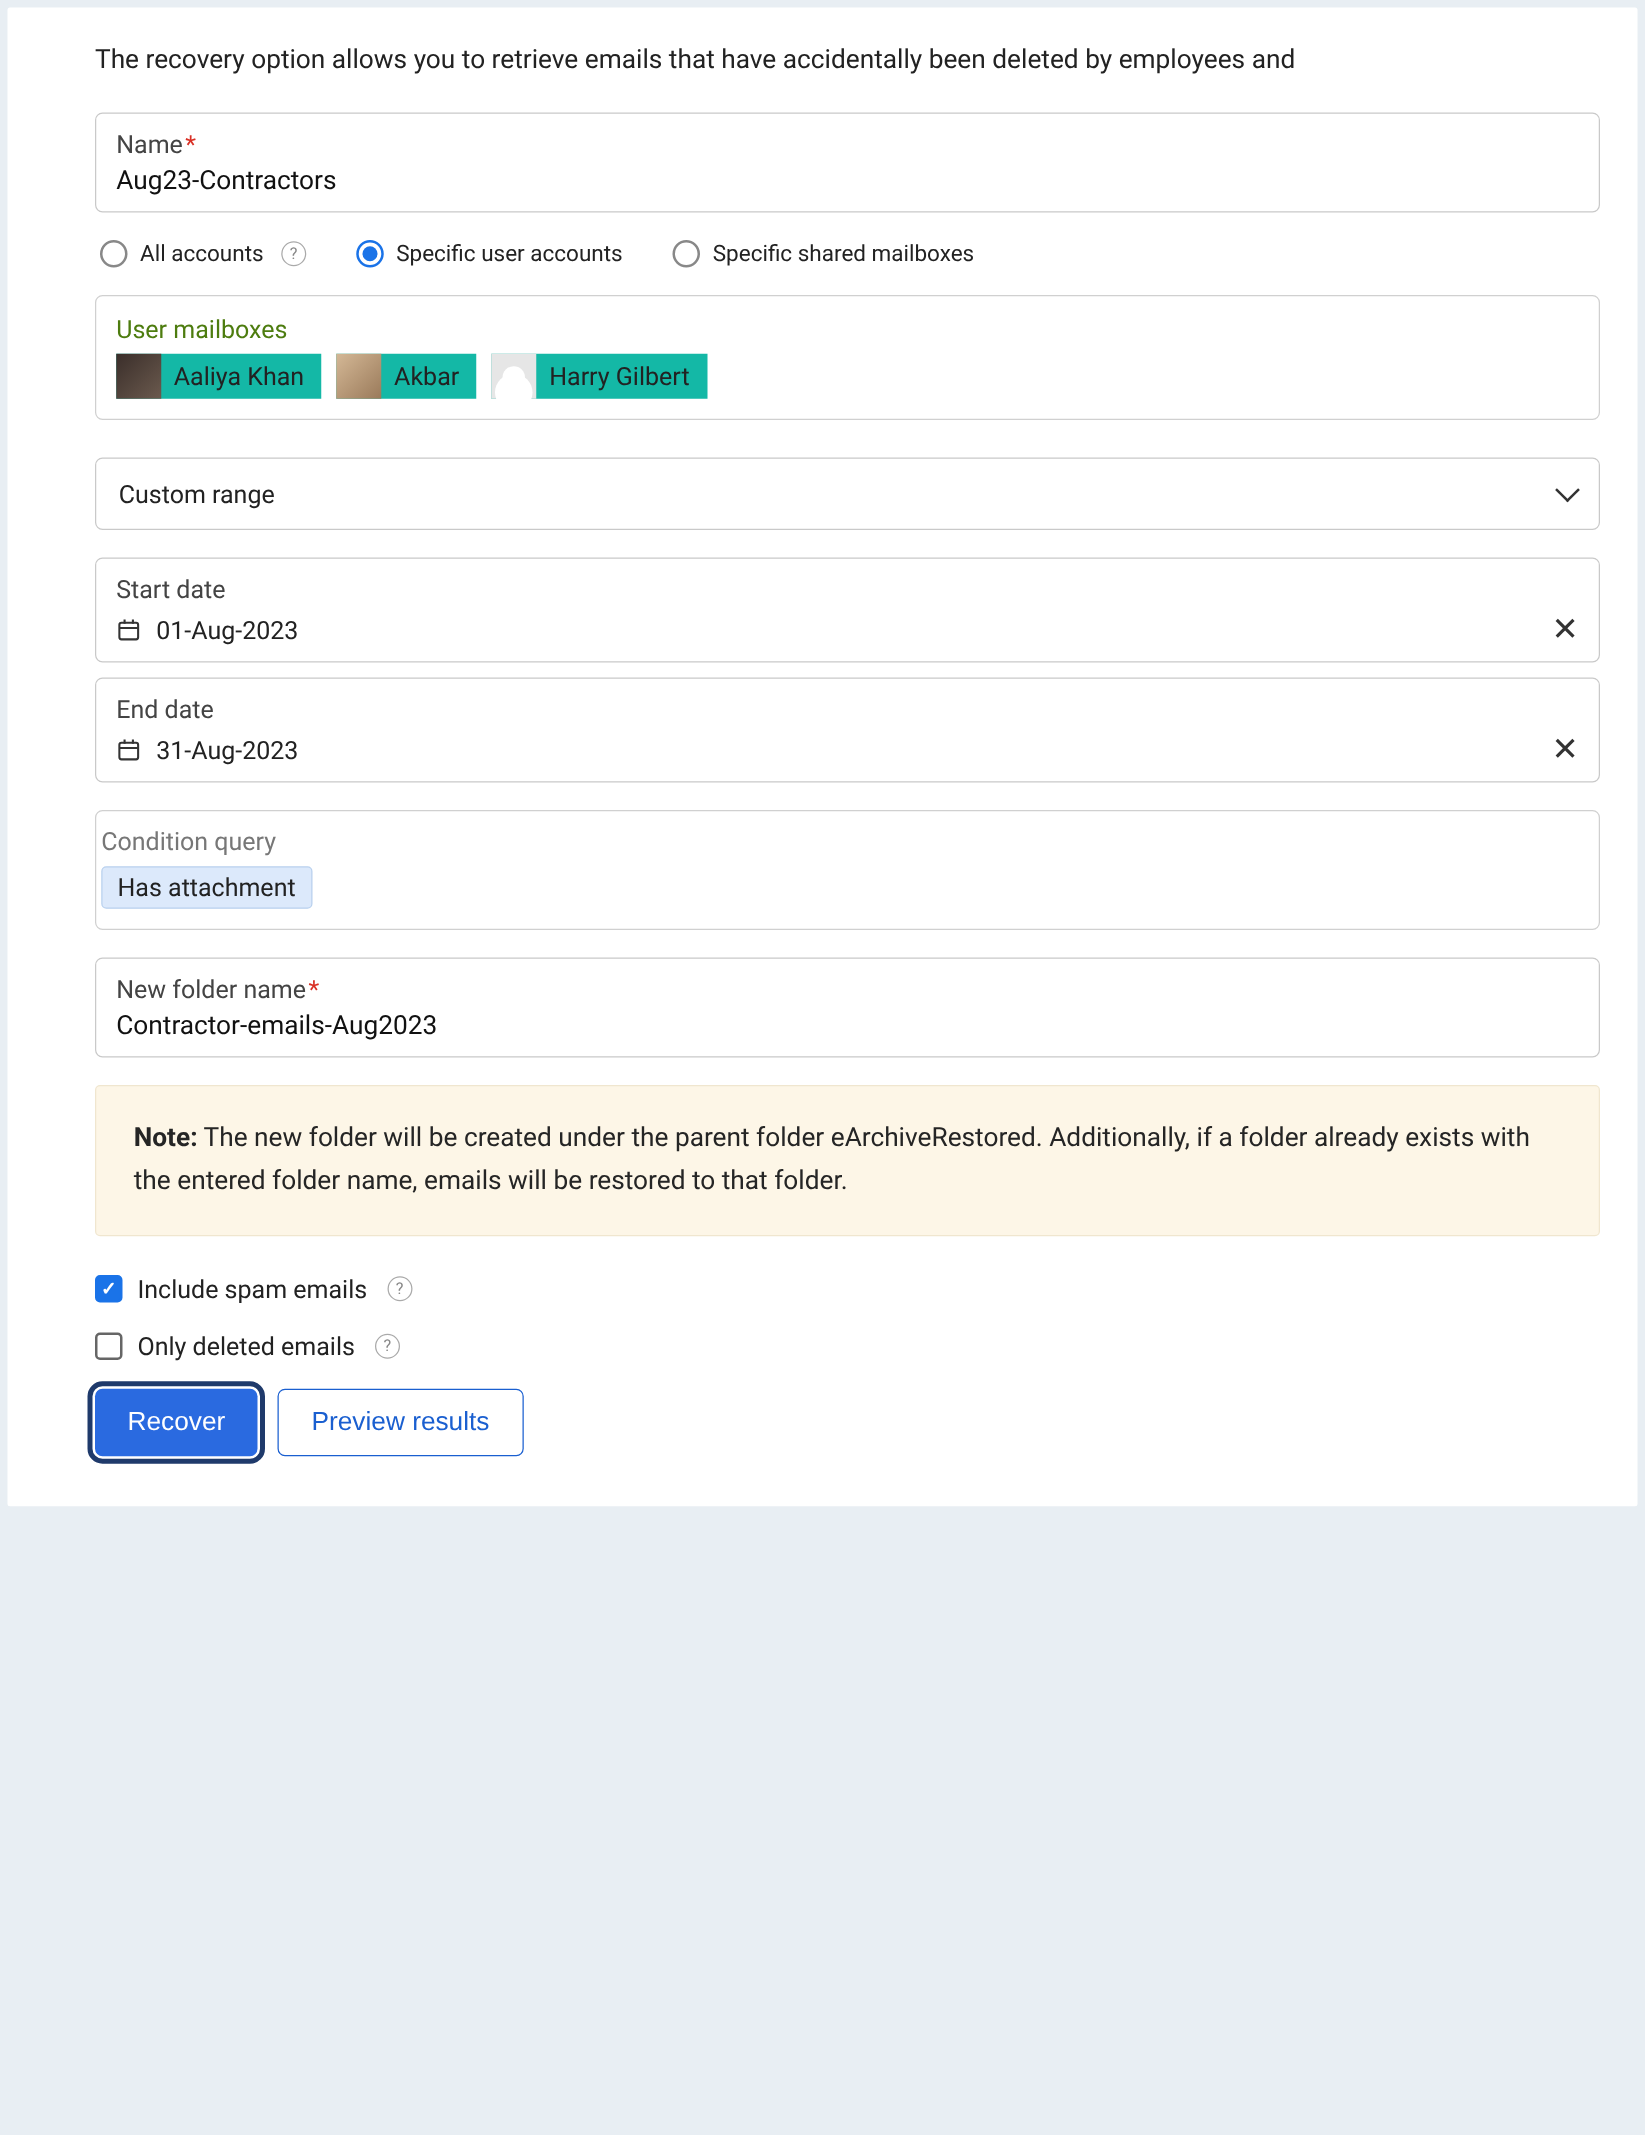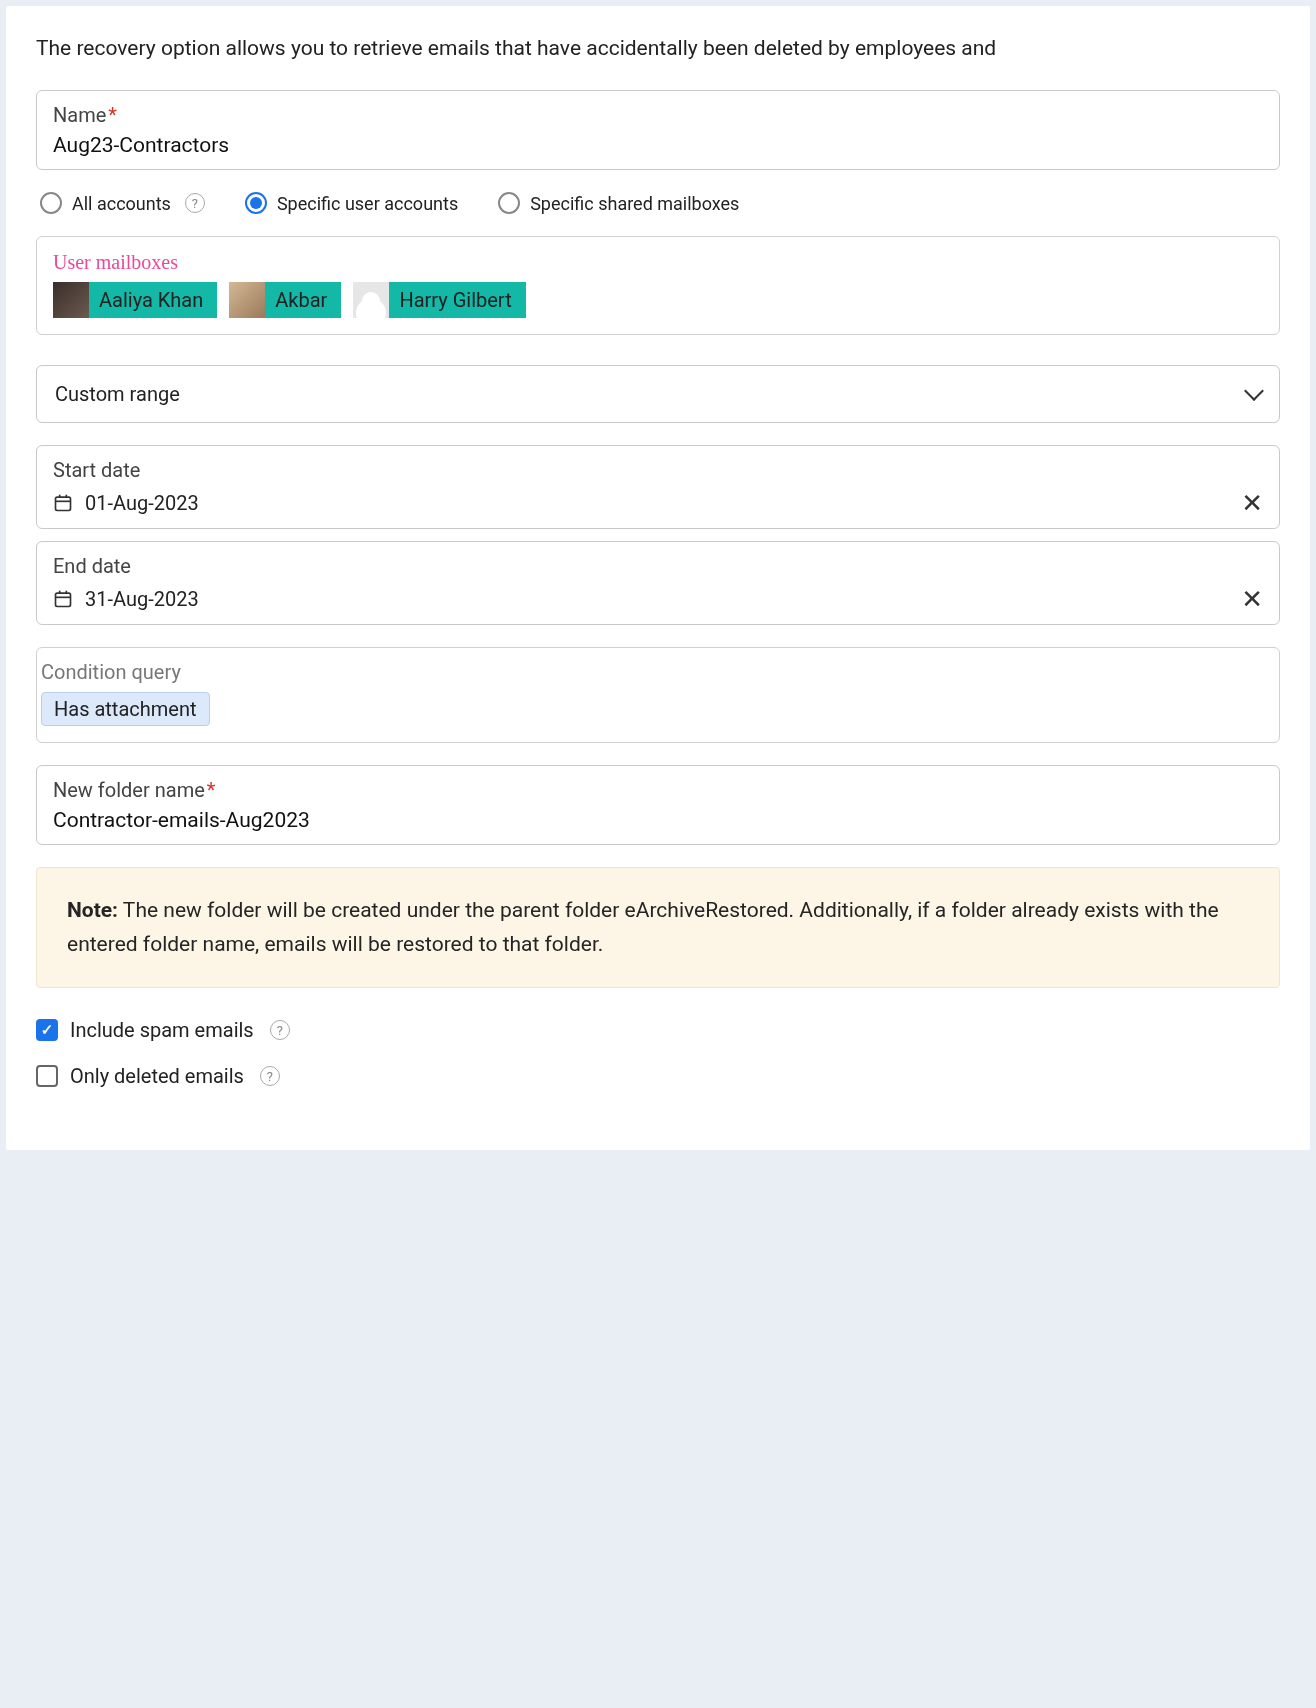--- a/index.html
+++ b/index.html
@@ -29,20 +29,21 @@
       color: #555;
       cursor: pointer;
     }
     .tab.active {
       color: #111;
       font-weight: 400;
       border-bottom: 4px solid #237bff;
     }
     .content {
       padding: 30px 30px 40px 30px;
+      margin-left: 40px;
     }
     .description {
       font-size: 21px;
       color: #222;
       margin-bottom: 30px;
       white-space: nowrap;
       overflow: hidden;
     }
     .field-box {
       border: 1px solid #c9c9c9;
@@ -112,23 +113,22 @@
       margin-left: 4px;
     }
     .mailboxes-box {
       border: 1px solid #d0d0d0;
       border-radius: 6px;
       padding: 14px 16px 16px 16px;
       margin-bottom: 30px;
     }
     .mailboxes-label {
       font-size: 20px;
-      color: #ec4899;
+      color: #4d7c0f;
       margin-bottom: 8px;
-      font-family: Liberation Serif, serif;
     }
     .chips {
       display: flex;
       gap: 12px;
       flex-wrap: wrap;
     }
     .chip {
       display: flex;
       align-items: center;
       background: #14b8a6;
@@ -410,15 +410,19 @@
       <span>Include spam emails</span>
       <span class="help-icon">?</span>
     </div>
 
     <div class="check-row">
       <span class="checkbox"></span>
       <span>Only deleted emails</span>
       <span class="help-icon">?</span>
     </div>
 
+    <div class="action-row">
+      <button class="btn btn-primary">Recover</button>
+      <button class="btn btn-secondary">Preview results</button>
+    </div>
 
   </div>
 </div>
 
 </body></html>

